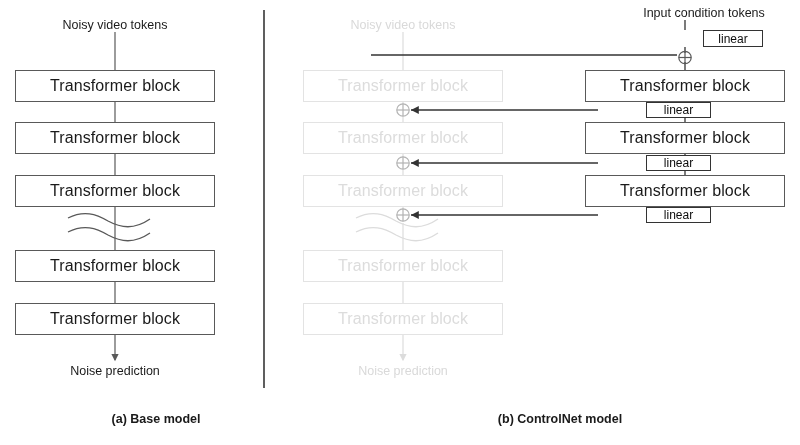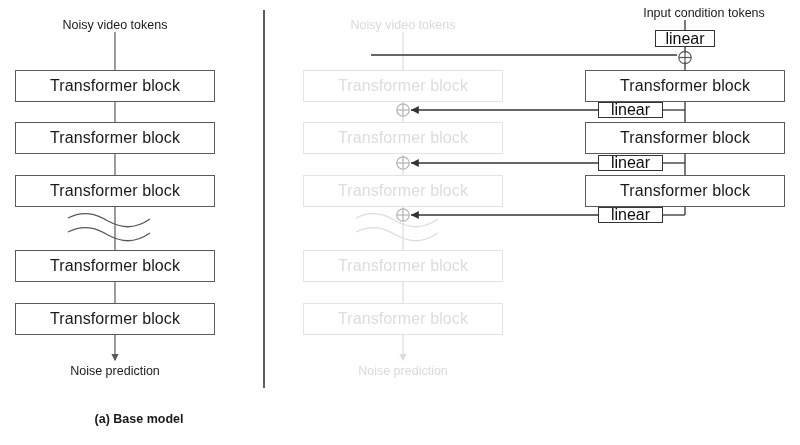--- a/index.html
+++ b/index.html
@@ -44,23 +44,24 @@
     background: transparent;
   }
   .lin {
     position: absolute;
     box-sizing: border-box;
     border: 1.3px solid #333333;
     background: #ffffff;
     display: flex;
     align-items: center;
     justify-content: center;
-    font-size: 16px;
+    font-size: 12px;
     color: #0d0d0d;
     z-index: 4;
+    margin-left: 48px;
   }
   .lbl {
     position: absolute;
     font-size: 12.5px;
     color: #1a1a1a;
     white-space: nowrap;
   }
   .lbl.ghost {
     color: #d9d9d9;
   }
@@ -178,21 +179,21 @@
   <div class="lbl center" style="left:115px; top:18px;">Noisy video tokens</div>
 
   <div class="blk" style="left:15px; top:70px; width:200px; height:32px;">Transformer block</div>
   <div class="blk" style="left:15px; top:122px; width:200px; height:32px;">Transformer block</div>
   <div class="blk" style="left:15px; top:175px; width:200px; height:32px;">Transformer block</div>
   <div class="blk" style="left:15px; top:250px; width:200px; height:32px;">Transformer block</div>
   <div class="blk" style="left:15px; top:303px; width:200px; height:32px;">Transformer block</div>
 
   <div class="lbl center" style="left:115px; top:364px;">Noise prediction</div>
 
-  <div class="cap center" style="left:139px; top:412px;">(a) Base model</div>
+  <div class="cap center" style="left:156px; top:412px;">(a) Base model</div>
 
   <div class="lbl ghost center" style="left:403px; top:18px;">Noisy video tokens</div>
 
   <div class="lbl center" style="left:664px; top:6px; font-weight:400;margin-left:40px;">Input condition tokens</div>
 
   <div class="blk ghost" style="left:303px; top:70px; width:200px; height:32px;">Transformer block</div>
   <div class="blk ghost" style="left:303px; top:122px; width:200px; height:32px;">Transformer block</div>
   <div class="blk ghost" style="left:303px; top:175px; width:200px; height:32px;">Transformer block</div>
   <div class="blk ghost" style="left:303px; top:250px; width:200px; height:32px;">Transformer block</div>
   <div class="blk ghost" style="left:303px; top:303px; width:200px; height:32px;">Transformer block</div>
@@ -202,14 +203,15 @@
   <div class="lin" style="left:655px; top:30px; width:60px; height:17px;">linear</div>
 
   <div class="blk" style="left:585px; top:70px; width:200px; height:32px;">Transformer block</div>
   <div class="blk" style="left:585px; top:122px; width:200px; height:32px;">Transformer block</div>
   <div class="blk" style="left:585px; top:175px; width:200px; height:32px;">Transformer block</div>
 
   <div class="lin" style="left:598px; top:102px; width:65px; height:16px;">linear</div>
   <div class="lin" style="left:598px; top:155px; width:65px; height:16px;">linear</div>
   <div class="lin" style="left:598px; top:207px; width:65px; height:16px;">linear</div>
 
+  <div class="cap center" style="left:560px; top:412px;">(b) ControlNet model</div>
 
 </div>
 
 </body></html>

